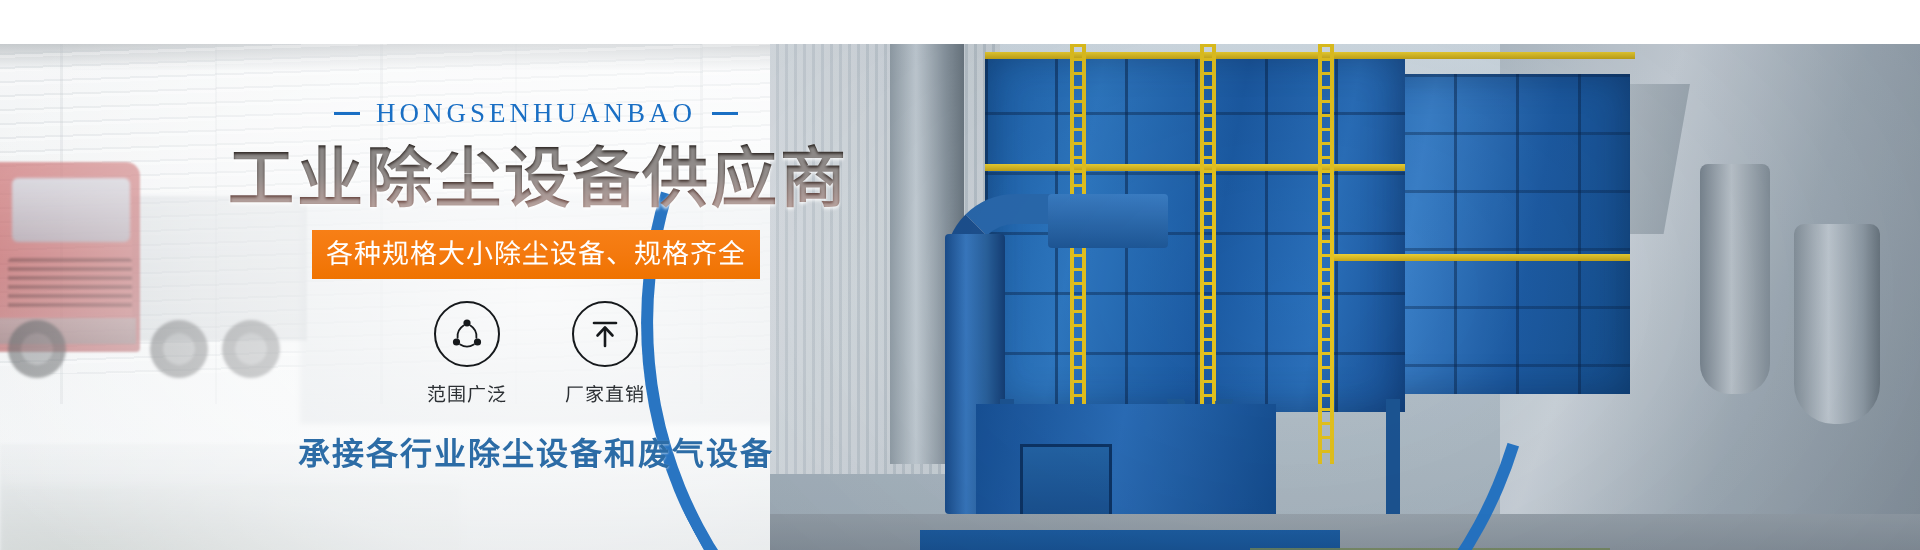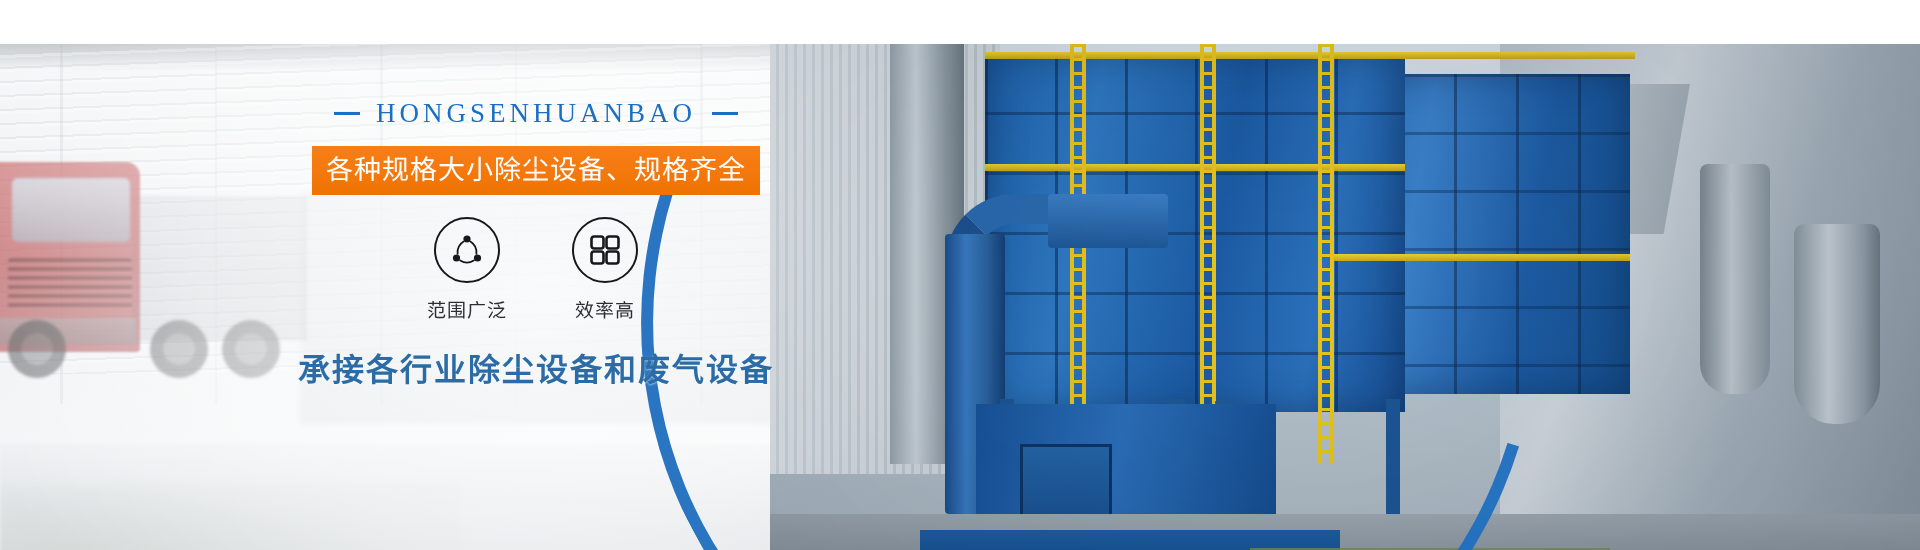--- a/index.html
+++ b/index.html
@@ -455,20 +455,21 @@
   <div class="arc"></div>
 
   <div class="content">
 
     <div class="eyebrow">
       <span class="dash"></span>
       <span>HONGSENHUANBAO</span>
       <span class="dash"></span>
     </div>
 
+    <div class="headline">工业除尘设备供应商</div>
 
     <div>
       <div class="orange-bar">各种规格大小除尘设备、规格齐全</div>
     </div>
 
     <div class="features">
 
       <div class="feature">
         <div class="feature-circle">
           <svg width="34" height="34" viewBox="0 0 34 34" aria-hidden="true">
@@ -476,32 +477,31 @@
             <circle cx="6.5" cy="25" r="3.6" fill="#16191c"></circle>
             <circle cx="27.5" cy="25" r="3.6" fill="#16191c"></circle>
             <path d="M13.6 8.6 A13 13 0 0 0 7.6 20.8" fill="none" stroke="#16191c" stroke-width="1.8" stroke-linecap="round"></path>
             <path d="M20.4 8.6 A13 13 0 0 1 26.4 20.8" fill="none" stroke="#16191c" stroke-width="1.8" stroke-linecap="round"></path>
             <path d="M10.2 27.4 A12.5 12.5 0 0 0 23.8 27.4" fill="none" stroke="#16191c" stroke-width="1.8" stroke-linecap="round"></path>
           </svg>
         </div>
         <div class="feature-label">范围广泛</div>
       </div>
 
+
+
       <div class="feature">
         <div class="feature-circle">
           <svg width="32" height="32" viewBox="0 0 32 32" aria-hidden="true">
-            <rect x="2.5" y="2.5" width="12" height="12" rx="2.5" fill="none" stroke="#16191c" stroke-width="2.6"></rect>
-            <rect x="17.5" y="2.5" width="12" height="12" rx="2.5" fill="none" stroke="#16191c" stroke-width="2.6"></rect>
-            <rect x="2.5" y="17.5" width="12" height="12" rx="2.5" fill="none" stroke="#16191c" stroke-width="2.6"></rect>
-            <rect x="17.5" y="17.5" width="12" height="12" rx="2.5" fill="none" stroke="#16191c" stroke-width="2.6"></rect>
+            <line x1="5" y1="5" x2="27" y2="5" stroke="#16191c" stroke-width="2.6" stroke-linecap="round"></line>
+            <line x1="16" y1="10" x2="16" y2="28" stroke="#16191c" stroke-width="2.6" stroke-linecap="round"></line>
+            <path d="M8.5 17.5 L16 9.5 L23.5 17.5" fill="none" stroke="#16191c" stroke-width="2.6" stroke-linecap="round" stroke-linejoin="round"></path>
           </svg>
         </div>
-        <div class="feature-label">效率高</div>
+        <div class="feature-label">厂家直销</div>
       </div>
-
-
 
     </div>
 
     <div class="tagline">承接各行业除尘设备和废气设备</div>
 
   </div>
 </div>
 
 </body></html>

